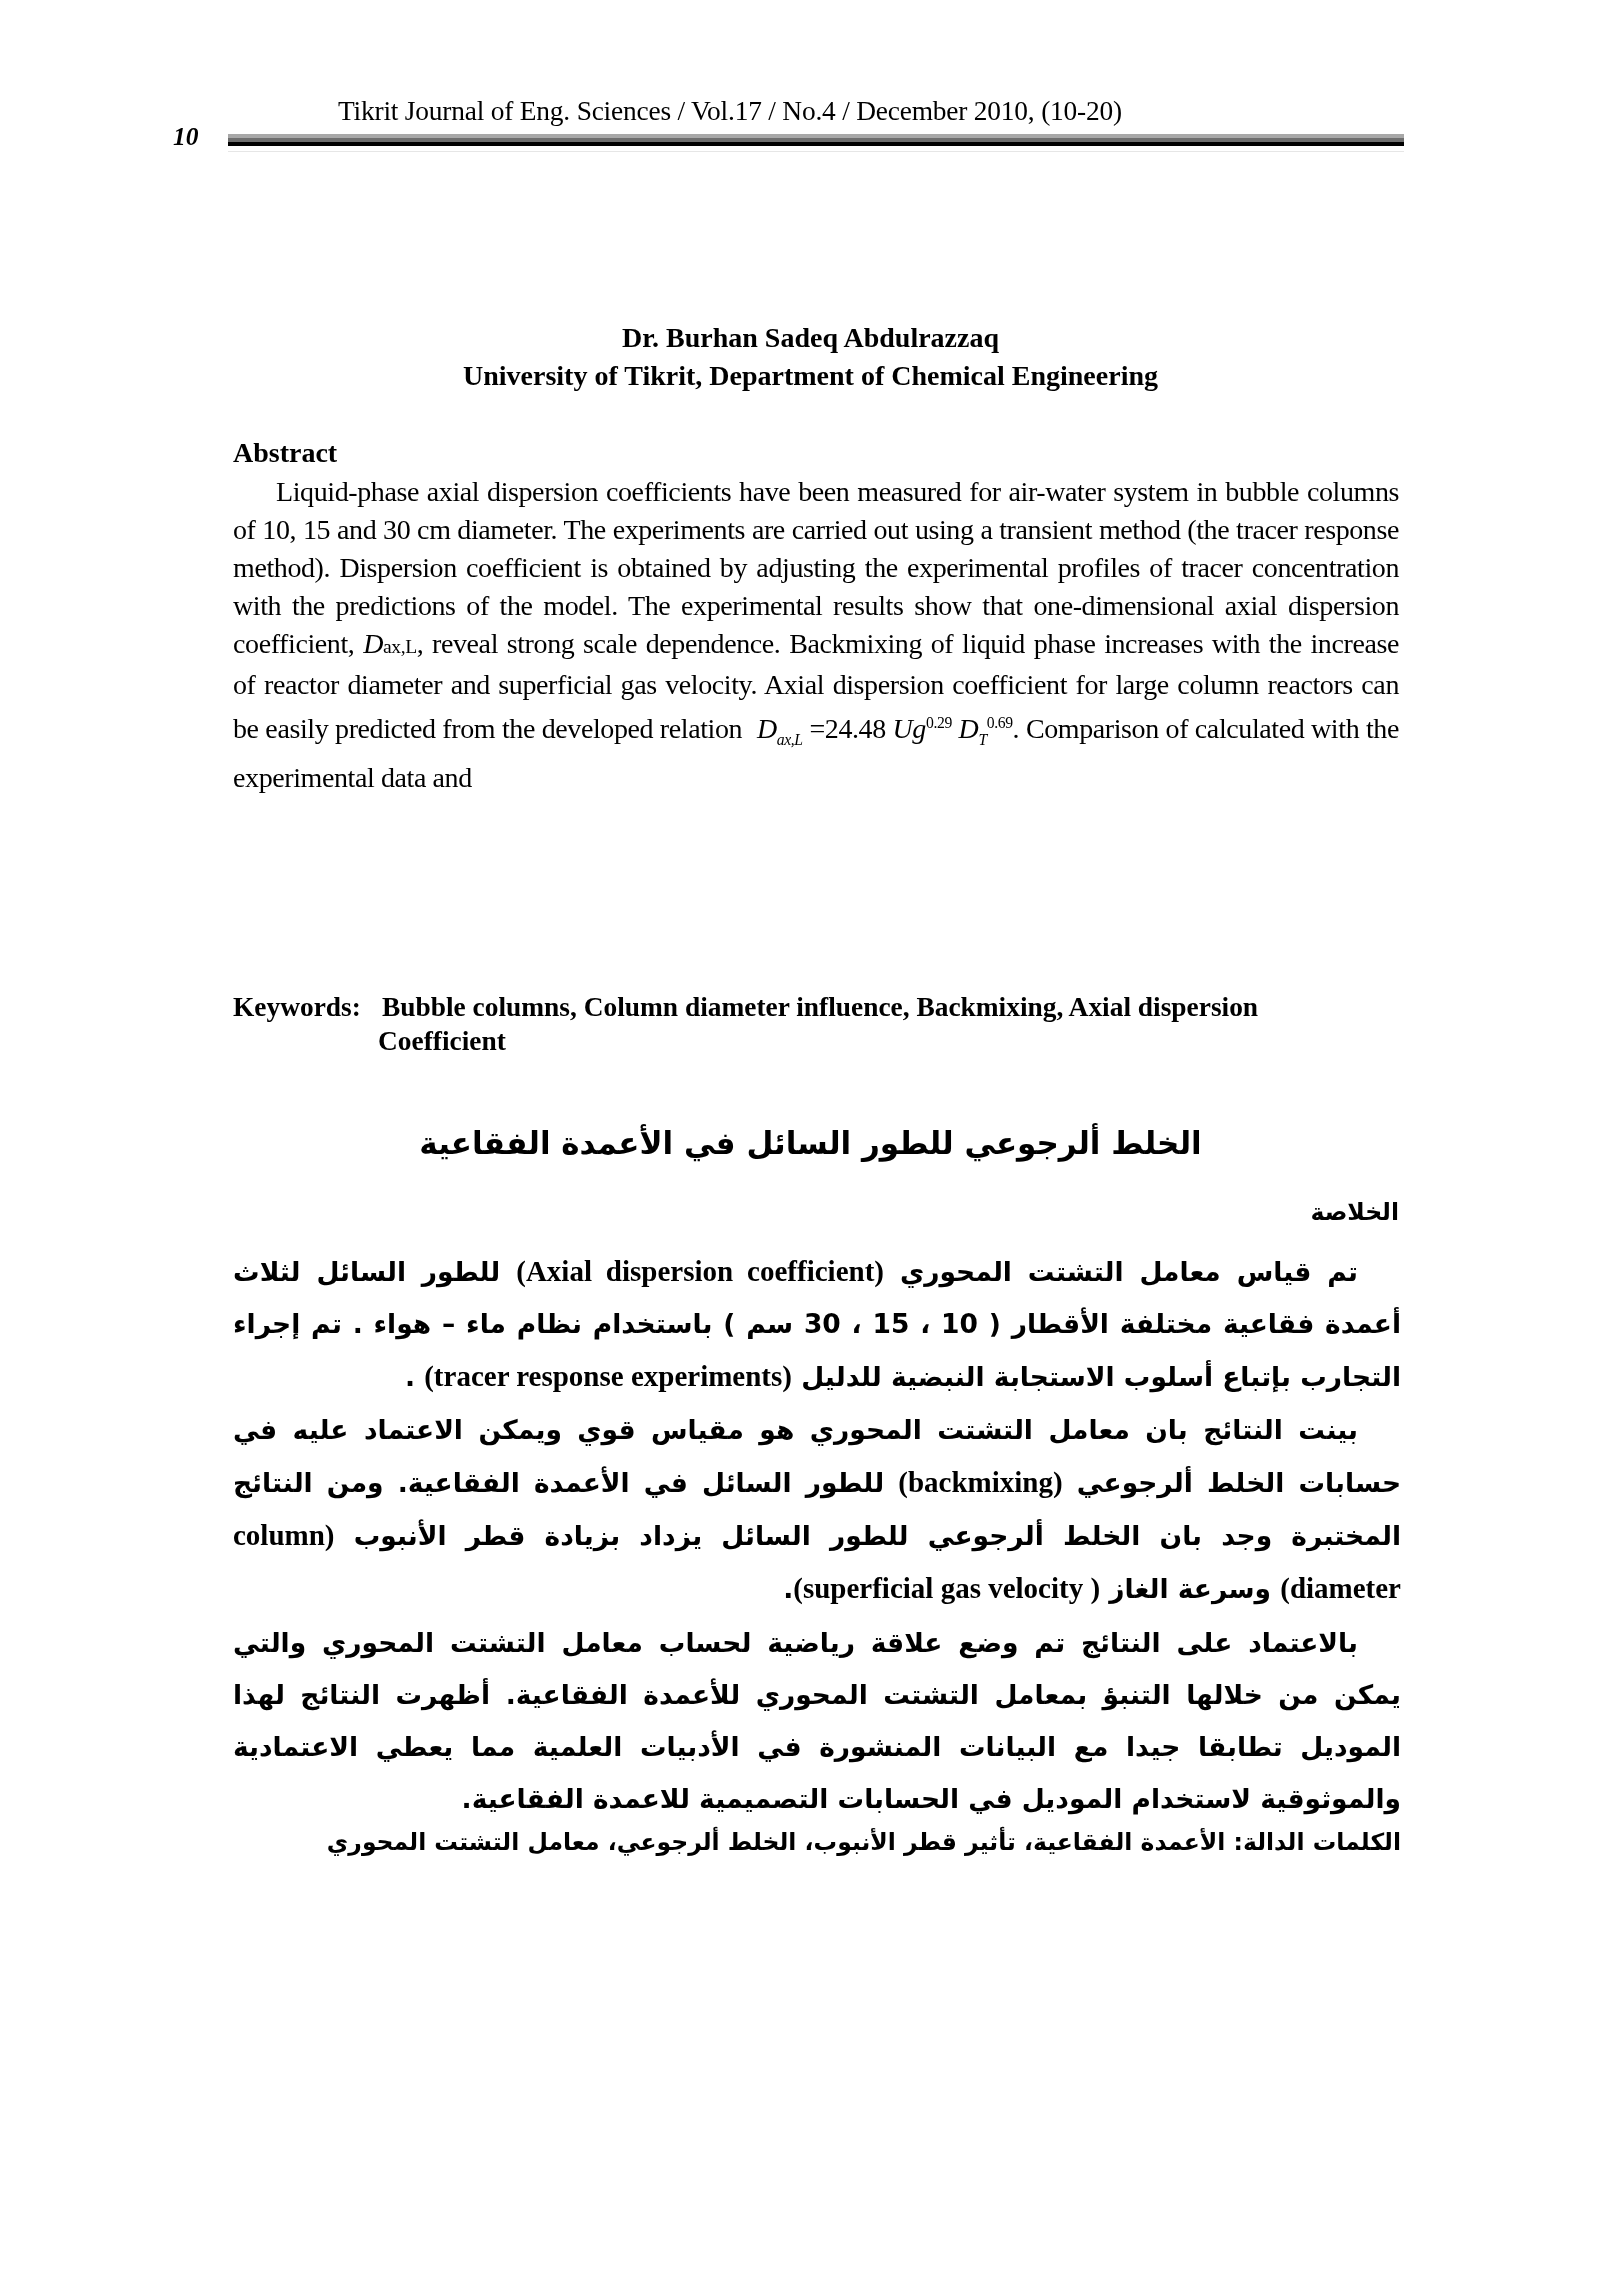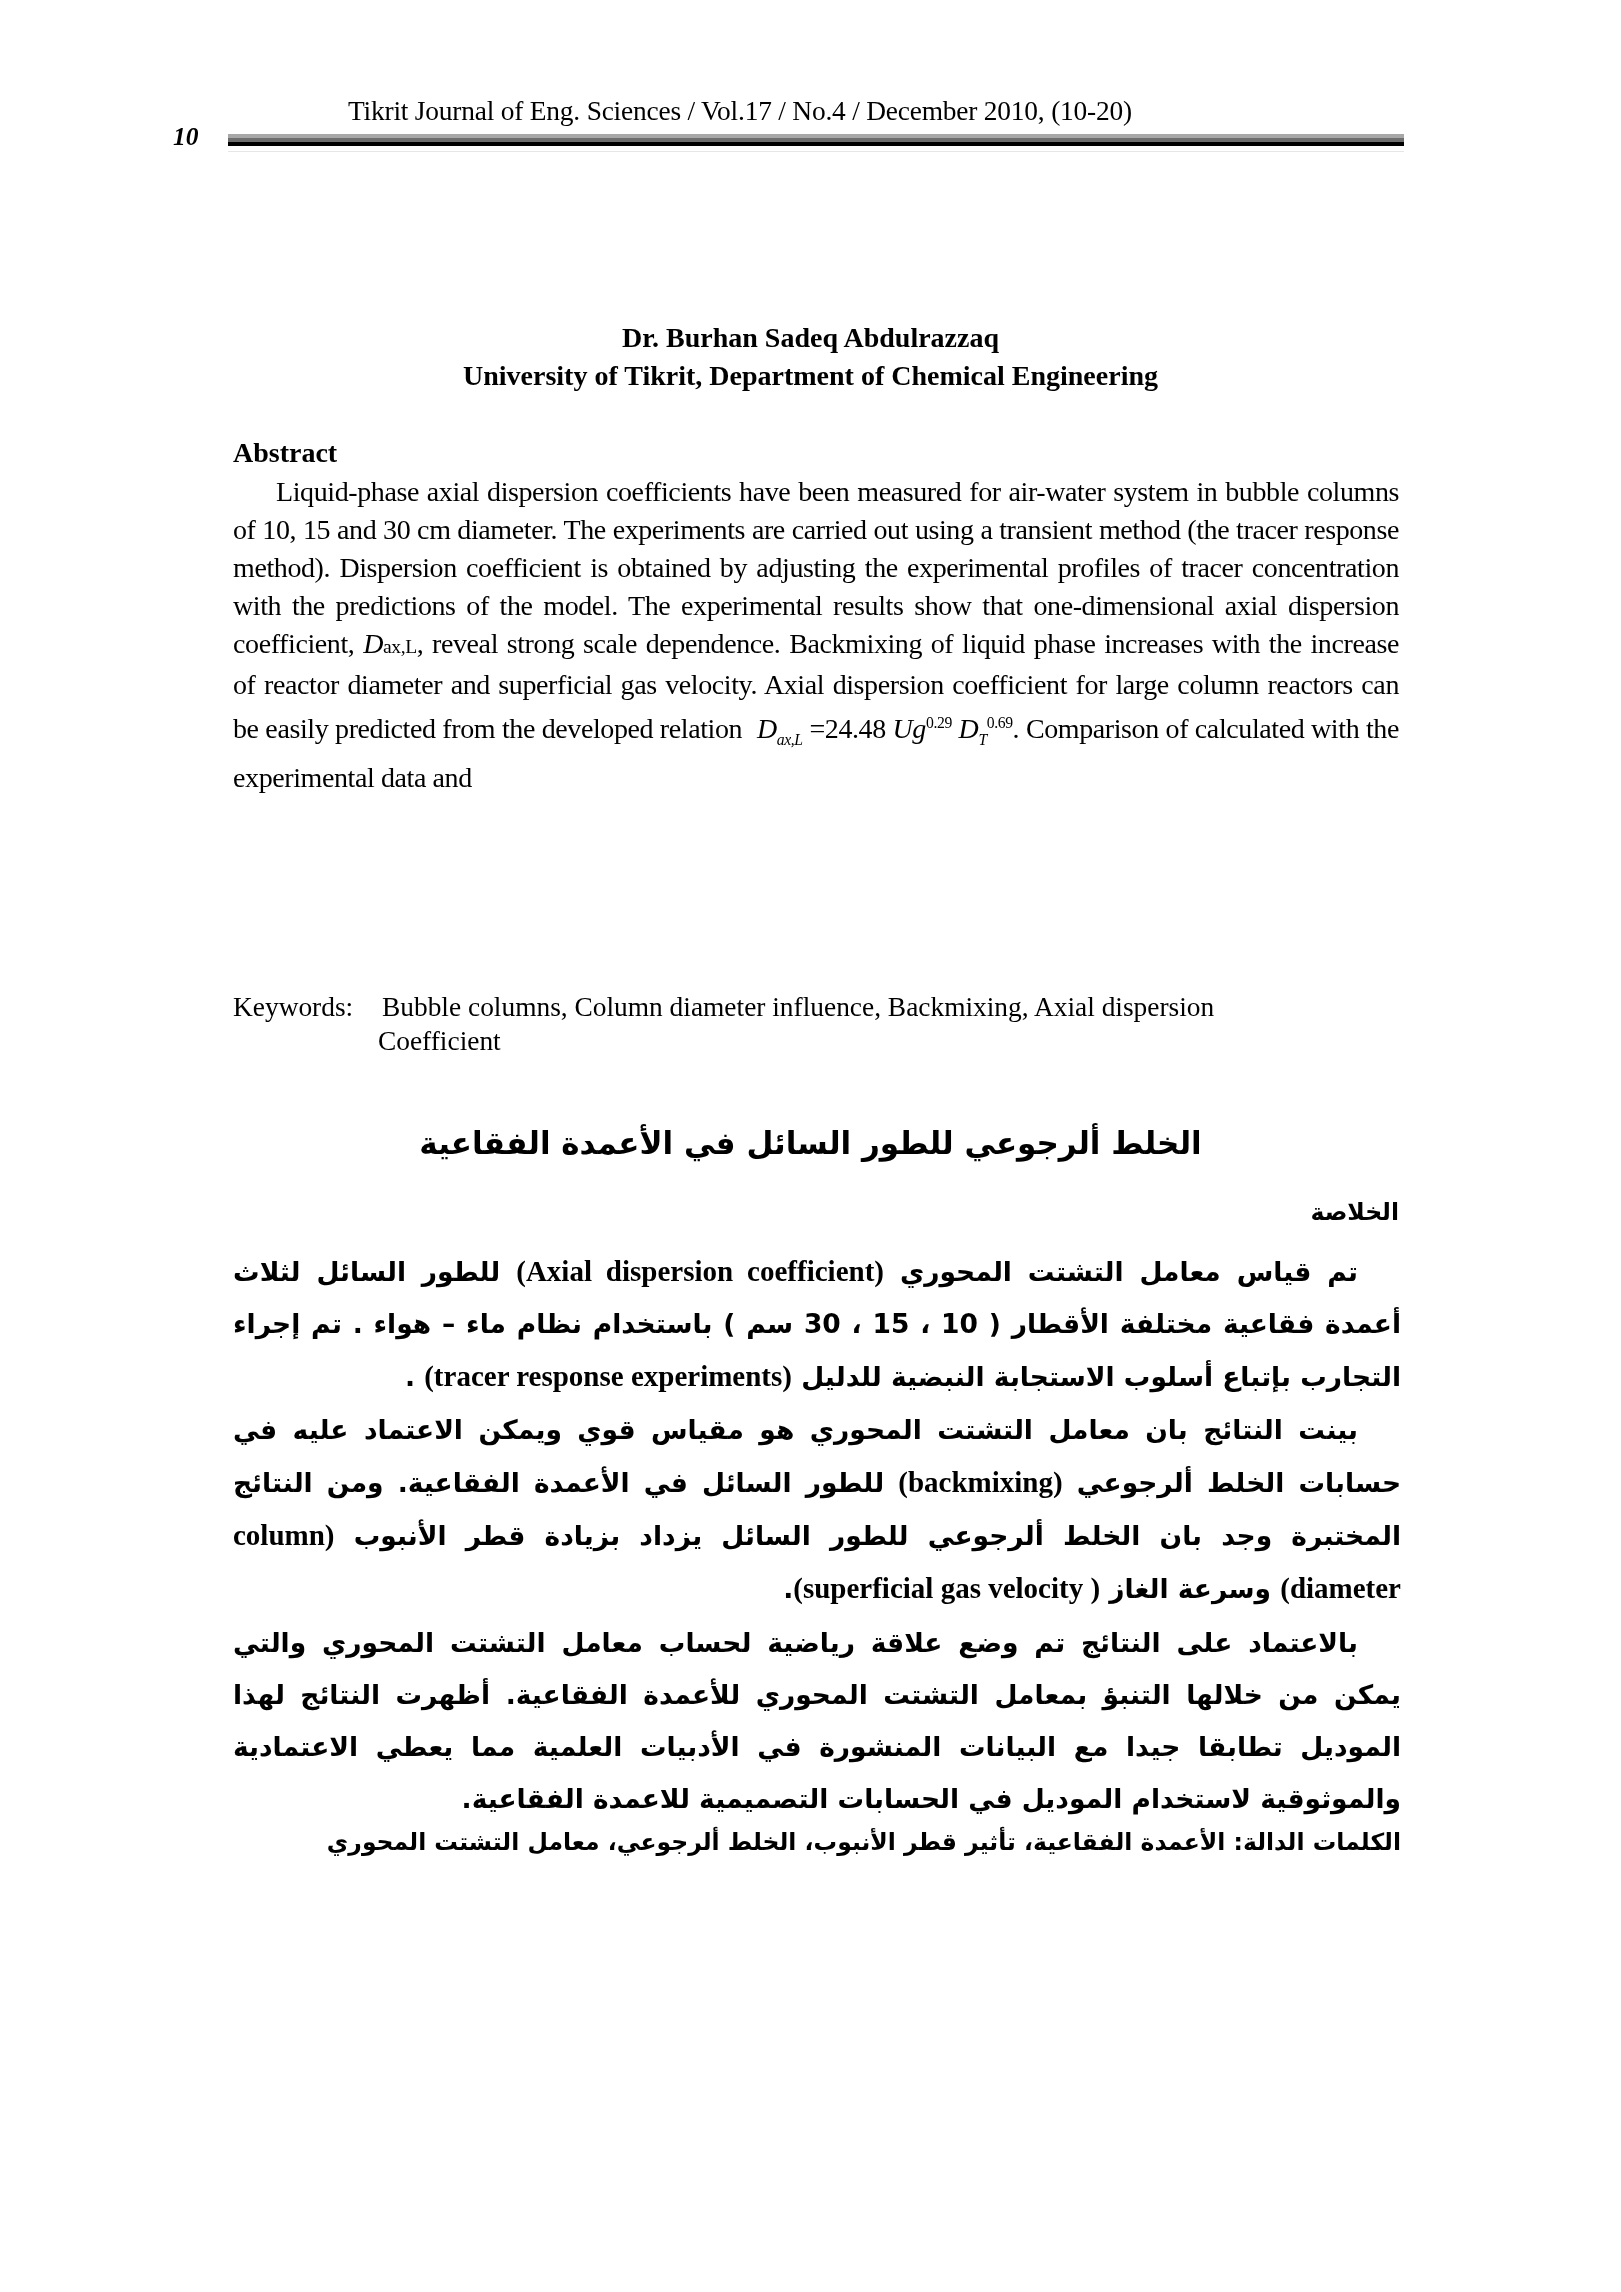--- a/index.html
+++ b/index.html
@@ -4,21 +4,21 @@
 <style>
   html, body { margin: 0; padding: 0; background: #ffffff; }
   body { width: 1621px; height: 2293px; position: relative; overflow: hidden; color: #000; }
   .page { position: absolute; left: 0; top: 0; width: 1621px; height: 2293px; }
 
   .serif { font-family: "Liberation Serif", "DejaVu Serif", serif; }
   .arab { font-family: "DejaVu Sans", "Liberation Sans", sans-serif; }
 
   
   .page-number { position: absolute; left: 173px; top: 122px; font-size: 25.5px; font-weight: bold; font-style: italic; }
-  .running-head { position: absolute; left: 348px; top: 96px; width: 1059px; font-size: 27.4px; letter-spacing: -0.2px; }
+  .running-head { position: absolute; left: 338px; top: 96px; width: 1059px; font-size: 27.4px; letter-spacing: -0.2px; }
   .header-rule { position: absolute; left: 228px; top: 134px; width: 1176px; }
   .header-rule .s1 { height: 3.9px; background: #a8a8a8; }
   .header-rule .s2 { height: 3.9px; background: #6e6e6e; }
   .header-rule .s3 { height: 3.9px; background: #000000; }
   .header-rule .s4 { height: 1px; background: #e6e6e6; margin-top: 4.9px; }
 
   
   .title { position: absolute; left: 0; width: 1621px; top: 233px; text-align: center; font-size: 36px; font-weight: bold; font-style: italic; letter-spacing: -0.3px; }
   .author { position: absolute; left: 0; width: 1621px; top: 322px; text-align: center; font-size: 28px; font-weight: bold; }
   .affiliation { position: absolute; left: 0; width: 1621px; top: 360px; text-align: center; font-size: 28px; font-weight: bold; }
@@ -28,21 +28,21 @@
   .abstract { position: absolute; left: 233px; top: 473px; width: 1166px; font-size: 28px; line-height: 38px; text-align: justify; letter-spacing: -0.4px; }
   .abstract .indent { display: inline-block; width: 43px; }
   .abstract .tail { font-size: 30px; line-height: 43px; letter-spacing: -0.2px; display: block; margin-top: 2px; }
   .formula { font-style: italic; margin-left: 8px; }
   .formula .num { font-style: normal; }
   .formula sub, .formula sup { font-size: 15.7px; }
   .dax { font-style: italic; }
   .dax small { font-style: normal; font-size: 19.6px; }
 
   
-  .keywords { position: absolute; left: 233px; top: 990px; width: 1176px; font-size: 27.4px; font-weight: normal; line-height: 34px; }
+  .keywords { position: absolute; left: 233px; top: 990px; width: 1176px; font-size: 27.4px; font-weight: bold; line-height: 34px; }
   .keywords .kw-label { display: inline-block; width: 149px; }
   .keywords .kw-line2 { padding-left: 145px; }
 
   
   .ar-title { position: absolute; left: 0; width: 1621px; top: 1125px; text-align: center; font-size: 31px; font-weight: bold; direction: rtl; }
   .ar-summary-heading { position: absolute; right: 222px; top: 1198px; font-size: 23.5px; font-weight: bold; direction: rtl; }
   .ar-body { position: absolute; left: 233px; width: 1168px; direction: rtl; text-align: justify; font-size: 26.5px; font-weight: bold; line-height: 52px; }
   .ar-body .en { font-family: "Liberation Serif", "DejaVu Serif", serif; font-size: 29px; unicode-bidi: isolate; }
   .ar-p1 { top: 1245px; }
   .ar-p2 { top: 1404px; }

